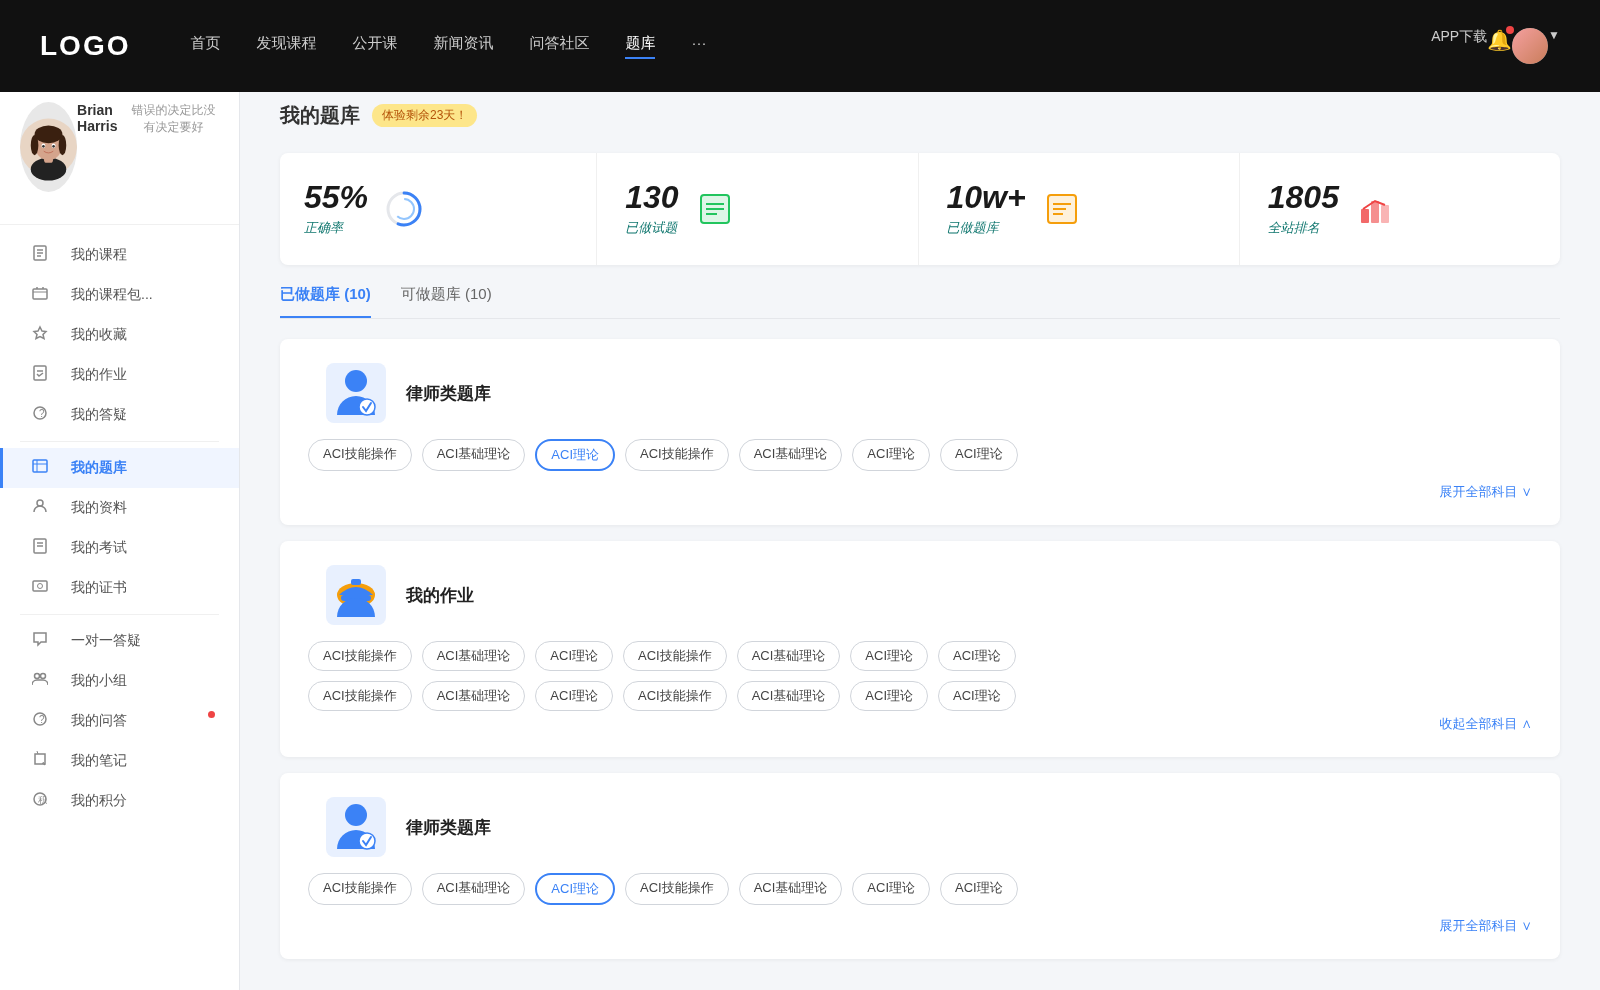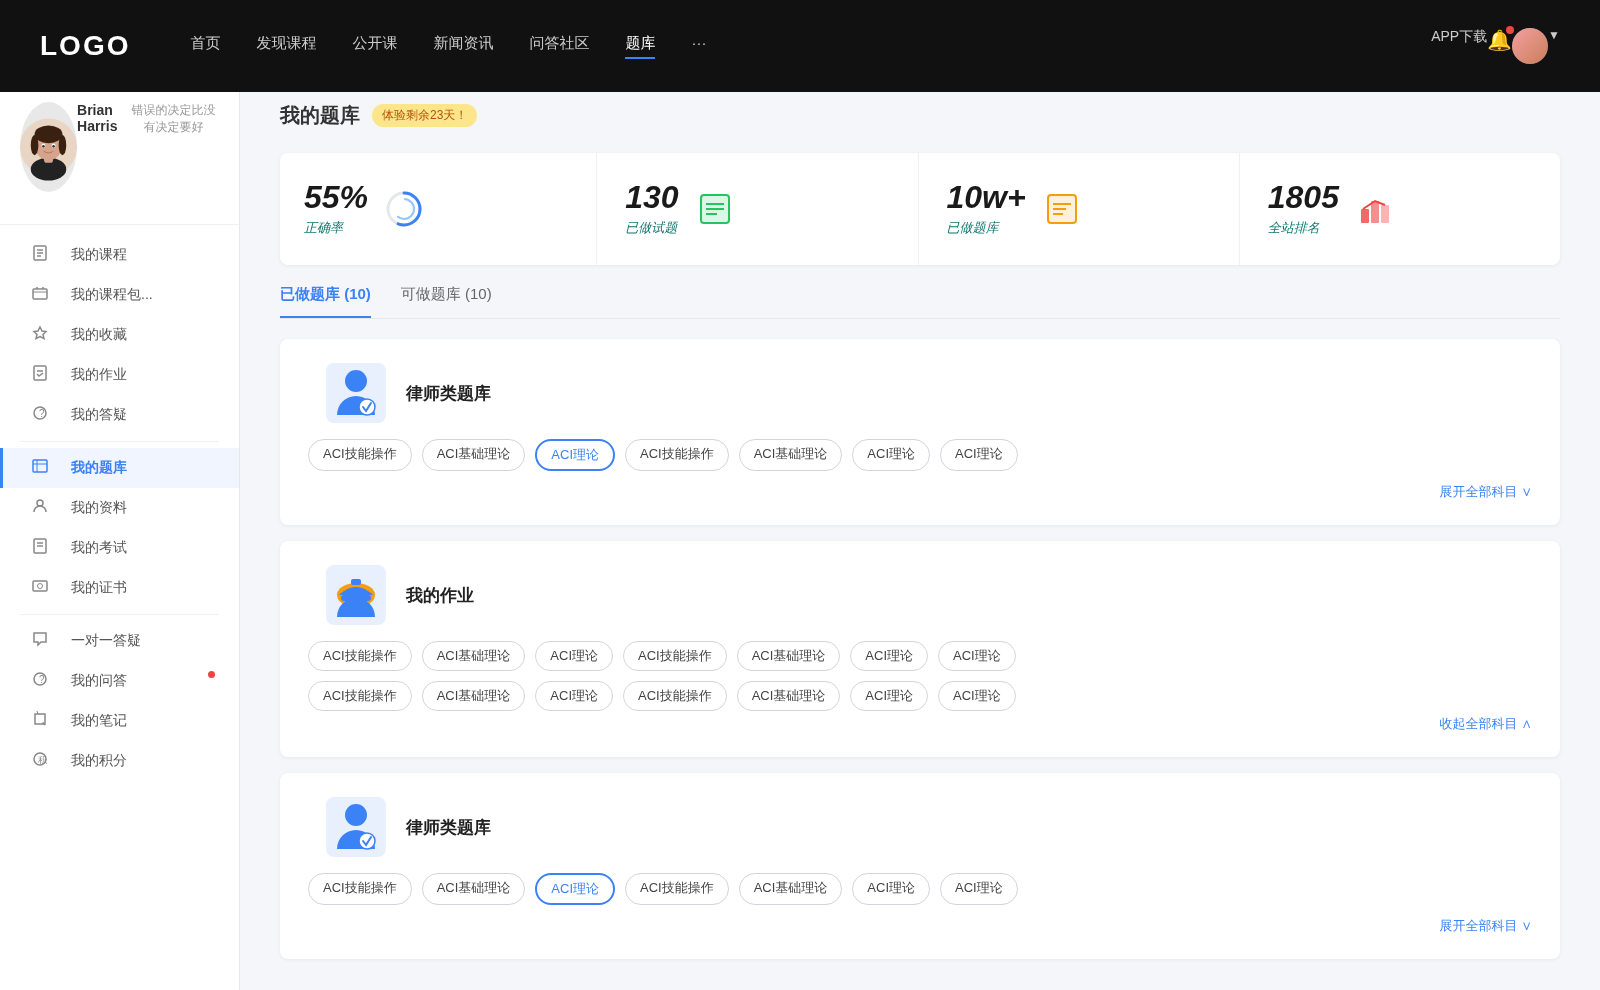--- a/index.html
+++ b/index.html
@@ -445,20 +445,30 @@
       </div>
       <div class="sidebar-divider"></div>
       <div class="sidebar-item">
         <span class="sidebar-icon">
           <svg width="16" height="16" viewBox="0 0 16 16" fill="none">
               <path d="M2 2h12v9H9l-3 3v-3H2z" stroke="#888" stroke-width="1.5" fill="none"></path>
             </svg>
         </span>
         <span>一对一答疑</span>
       </div>
+      <div class="sidebar-item">
+        <span class="sidebar-icon">
+          <svg width="16" height="16" viewBox="0 0 16 16" fill="none">
+              <circle cx="5" cy="5" r="2.5" stroke="#888" stroke-width="1.5"></circle>
+              <circle cx="11" cy="5" r="2.5" stroke="#888" stroke-width="1.5"></circle>
+              <path d="M0 14c0-2.8 2.2-5 5-5h6c2.8 0 5 2.2 5 5" stroke="#888" stroke-width="1.5" fill="none"></path>
+            </svg>
+        </span>
+        <span>我的小组</span>
+      </div>
       <div class="sidebar-item" style="position:relative;">
         <span class="sidebar-icon">
           <svg width="16" height="16" viewBox="0 0 16 16" fill="none">
               <circle cx="8" cy="8" r="6" stroke="#888" stroke-width="1.5"></circle>
               <text x="7" y="12" font-size="10" fill="#888">?</text>
             </svg>
         </span>
         <span>我的问答</span>
         <span style="width:7px;height:7px;background:#ef4444;border-radius:50%;position:absolute;right:24px;top:10px;"></span>
       </div>

